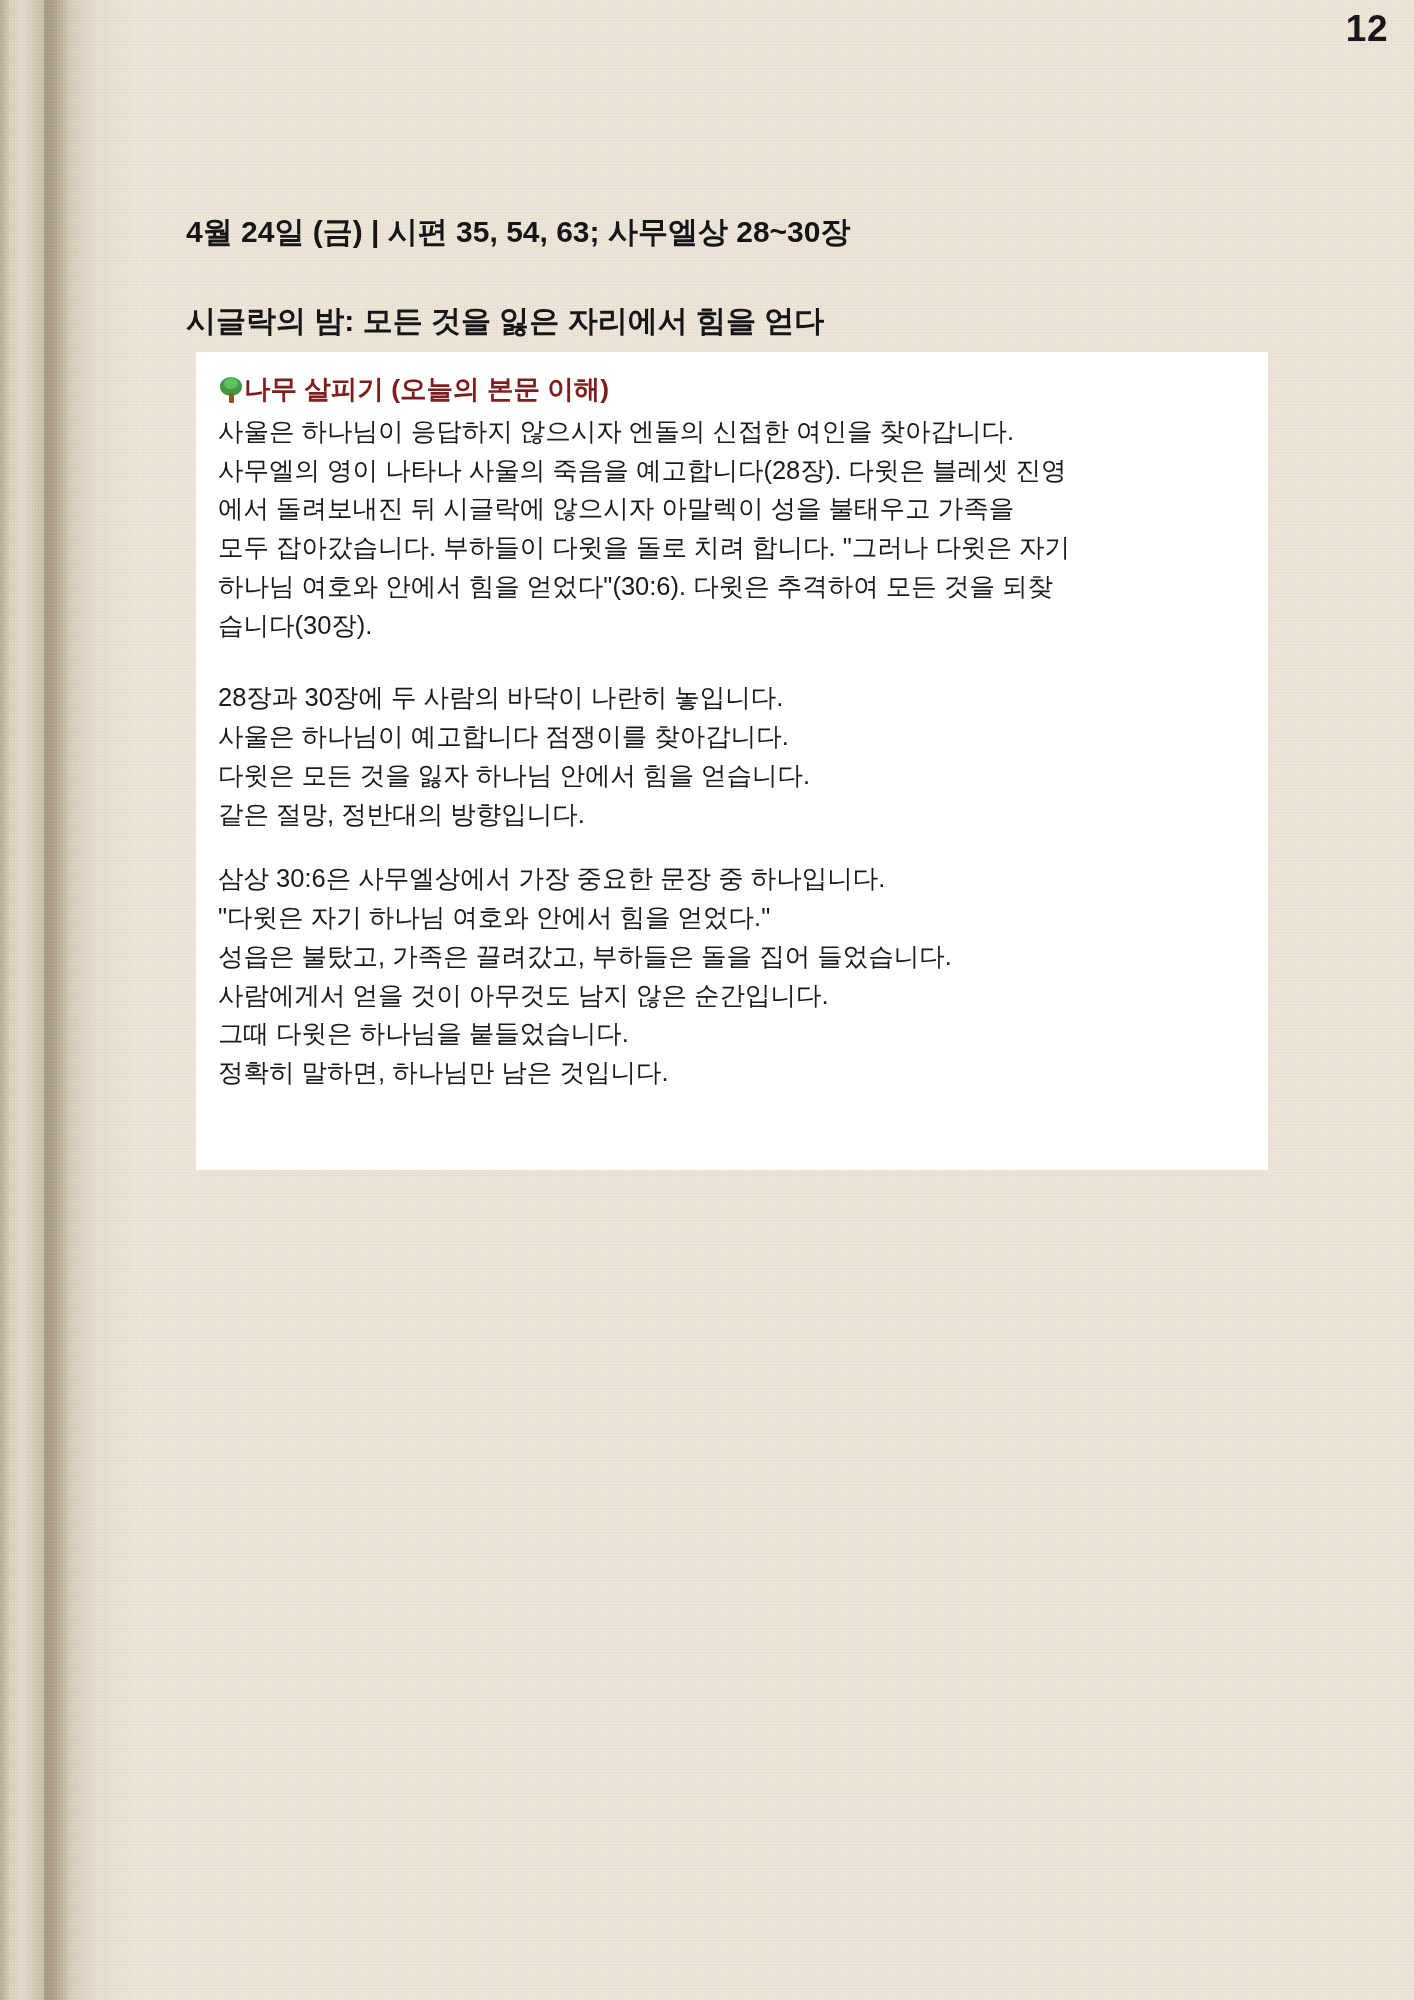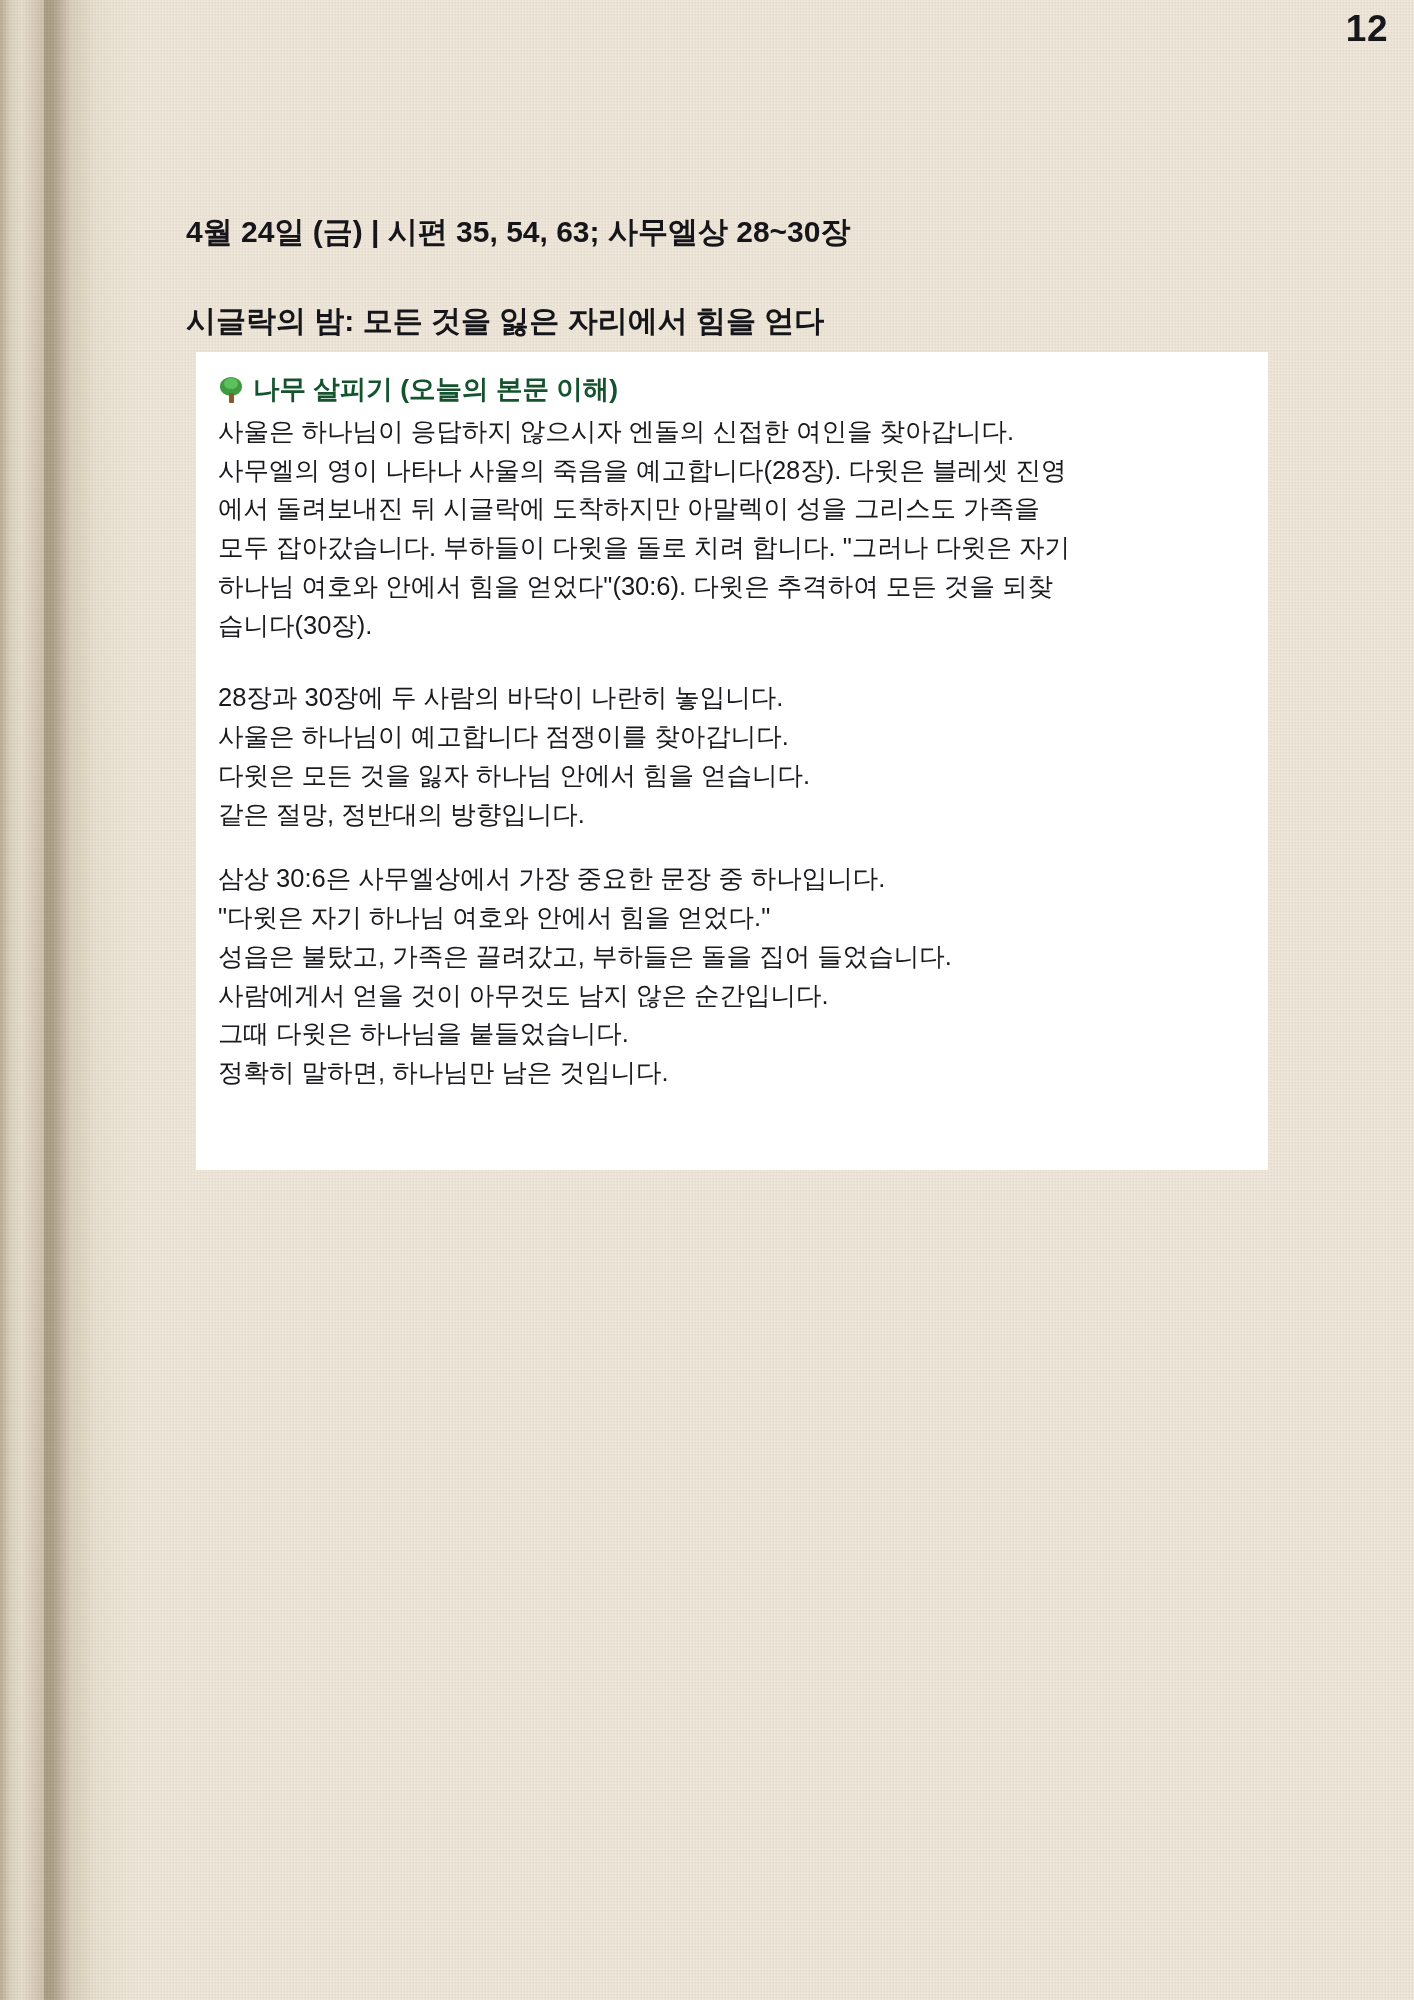--- a/index.html
+++ b/index.html
@@ -86,26 +86,25 @@
     top: 352px;
     width: 1072px;
     background: #ffffff;
     padding: 18px 22px 26px 22px;
     box-sizing: border-box;
   }
 
   .section-title {
     font-size: 26.5px;
     font-weight: bold;
-    color: #14532d;
+    color: #7f1d1d;
     line-height: 1.5;
     margin: 0 0 2px 0;
     display: flex;
     align-items: center;
-    gap: 9px;
   }
   .section-title .emoji {
     font-size: 25px;
     line-height: 1;
   }
   .body-text {
     font-size: 25.5px;
     color: #1a191d;
     line-height: 1.52;
     margin: 0;
@@ -182,21 +181,21 @@
     <div class="section-title">
       <span class="glyph glyph-deciduous emoji">
         <span class="crown"></span>
           <span class="crown2"></span>
           <span class="trunk"></span>
       </span>
       <span>나무 살피기 (오늘의 본문 이해)</span>
     </div>
     <p class="body-text">사울은 하나님이 응답하지 않으시자 엔돌의 신접한 여인을 찾아갑니다.
 사무엘의 영이 나타나 사울의 죽음을 예고합니다(28장). 다윗은 블레셋 진영
-에서 돌려보내진 뒤 시글락에 도착하지만 아말렉이 성을 그리스도 가족을
+에서 돌려보내진 뒤 시글락에 않으시자 아말렉이 성을 불태우고 가족을
 모두 잡아갔습니다. 부하들이 다윗을 돌로 치려 합니다. "그러나 다윗은 자기
 하나님 여호와 안에서 힘을 얻었다"(30:6). 다윗은 추격하여 모든 것을 되찾
 습니다(30장).</p>
 
     <div class="gap-block"></div>
 
 
     <p class="body-text">28장과 30장에 두 사람의 바닥이 나란히 놓입니다.
 사울은 하나님이 예고합니다 점쟁이를 찾아갑니다.
 다윗은 모든 것을 잃자 하나님 안에서 힘을 얻습니다.

